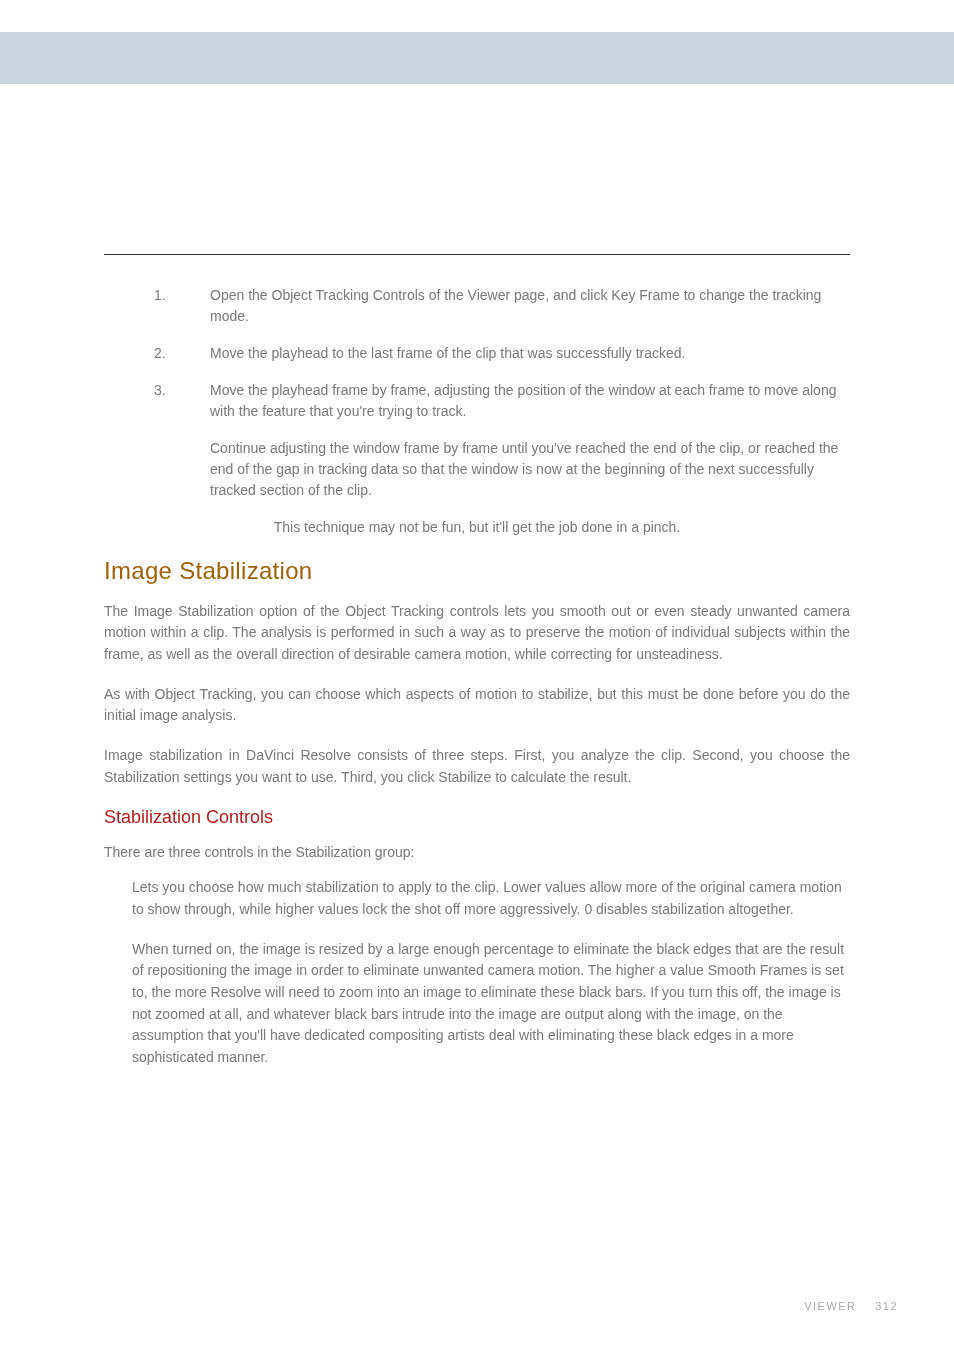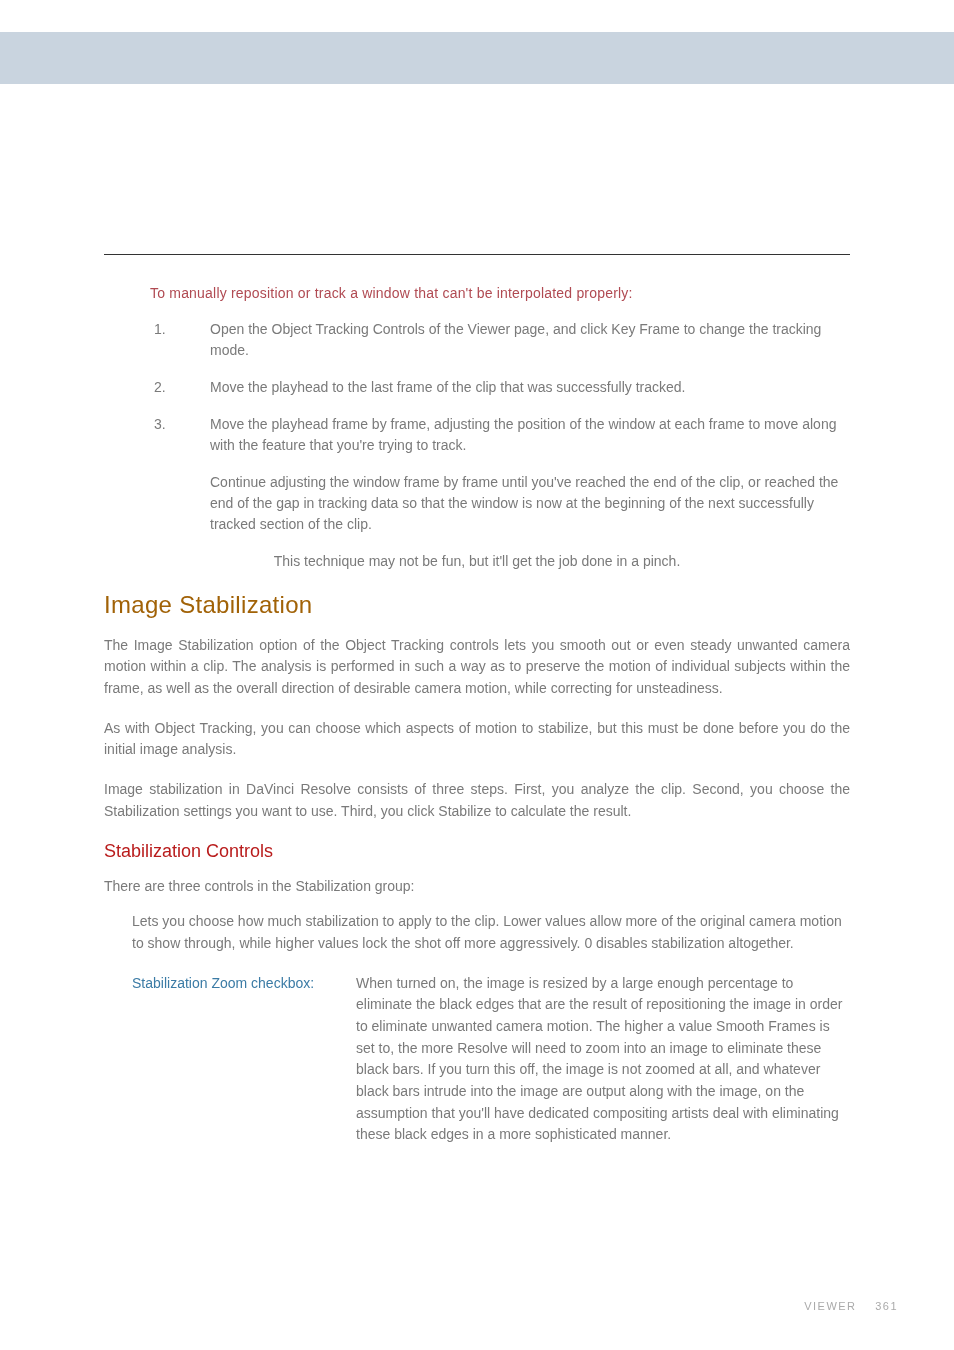--- a/index.html
+++ b/index.html
@@ -111,21 +111,20 @@
   }
 </style>
 </head>
 <body>
 
 <div class="top-band"></div>
 
 <div class="content">
   <hr class="rule">
 
-  <div class="red-heading">To manually reposition or track a window that can't be interpolated properly:</div>
 
   <div class="ol-row">
     <div class="ol-num">1.</div>
     <div class="ol-text">Open the Object Tracking Controls of the Viewer page, and click Key Frame to change the tracking mode.</div>
   </div>
   <div class="ol-row">
     <div class="ol-num">2.</div>
     <div class="ol-text">Move the playhead to the last frame of the clip that was successfully tracked.</div>
   </div>
   <div class="ol-row">
@@ -143,21 +142,20 @@
   <p class="body-p">Image stabilization in DaVinci Resolve consists of three steps. First, you analyze the clip. Second, you choose the Stabilization settings you want to use. Third, you click Stabilize to calculate the result.</p>
 
   <h3 class="h3-blue">Stabilization Controls</h3>
 
   <p class="body-p" style="text-align:left; margin-bottom:14px;">There are three controls in the Stabilization group:</p>
 
   <div class="def-row">
     <div class="def-body">Lets you choose how much stabilization to apply to the clip. Lower values allow more of the original camera motion to show through, while higher values lock the shot off more aggressively. 0 disables stabilization altogether.</div>
   </div>
   <div class="def-row">
-    <div class="def-term">Stabilization Zoom checkbox:</div>
     <div class="def-body">When turned on, the image is resized by a large enough percentage to eliminate the black edges that are the result of repositioning the image in order to eliminate unwanted camera motion. The higher a value Smooth Frames is set to, the more Resolve will need to zoom into an image to eliminate these black bars. If you turn this off, the image is not zoomed at all, and whatever black bars intrude into the image are output along with the image, on the assumption that you'll have dedicated compositing artists deal with eliminating these black edges in a more sophisticated manner.</div>
   </div>
 </div>
 
 <div class="footer">
   <span>VIEWER</span>
-  <span class="pagenum">361</span>
+  <span class="pagenum">312</span>
 </div>
 
 </body></html>

